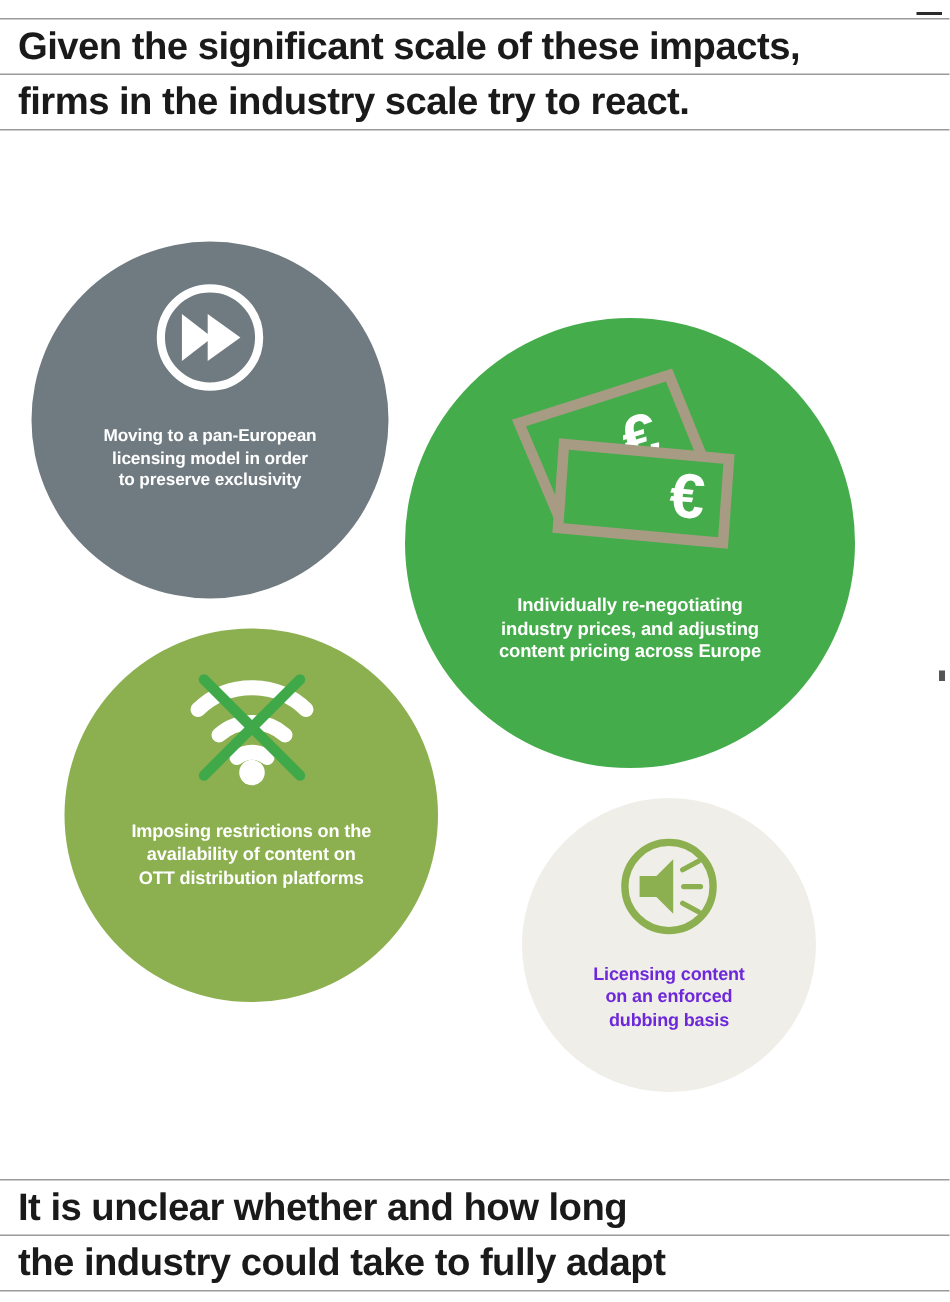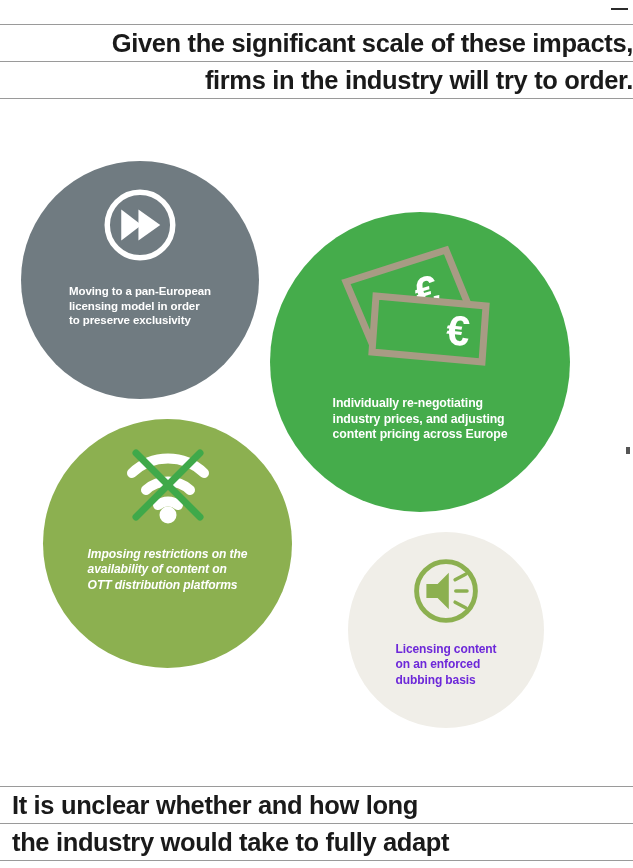--- a/index.html
+++ b/index.html
@@ -15,21 +15,21 @@
     font-family: "Liberation Sans", sans-serif;
     -webkit-font-smoothing: antialiased;
   }
 
   
   .heading-block {
     position: absolute;
     left: 0;
     width: 633px;
   }
-  #heading-top { top: 24px; text-align: right; }
+  #heading-top { top: 12px; }
   #heading-bottom { top: 786px; }
 
   .heading-line {
     position: relative;
     border-top: 1.5px solid #9a9a9a;
     padding: 1px 0 1px 12px;
     box-sizing: border-box;
   }
   .heading-line:last-child {
     border-bottom: 1.5px solid #9a9a9a;
@@ -52,21 +52,21 @@
     display: flex;
     flex-direction: column;
     align-items: center;
   }
   .bubble .icon-wrap {
     display: flex;
     align-items: center;
     justify-content: center;
   }
   .bubble .caption {
-    text-align: left;
+    text-align: center;
     font-weight: bold;
     line-height: 1.28;
     white-space: pre-line;
   }
 
   
   #bubble-pan-european {
     left: 21px;
     top: 161px;
     width: 238px;
@@ -97,21 +97,20 @@
     letter-spacing: -0.1px;
   }
 
   
   #bubble-ott-restrictions {
     left: 43px;
     top: 419px;
     width: 249px;
     height: 249px;
     background: #8cb050;
-    font-style: italic;
   }
   #bubble-ott-restrictions .icon-wrap { margin-top: 26px; }
   #bubble-ott-restrictions .caption {
     margin-top: 22px;
     font-size: 12.1px;
     color: #ffffff;
     letter-spacing: -0.1px;
   }
 
   
@@ -150,21 +149,21 @@
   }
 </style>
 </head>
 <body>
 
 <div class="heading-block" id="heading-top">
   <div class="heading-line">
     <span class="htext">Given the significant scale of these impacts,</span>
   </div>
   <div class="heading-line">
-    <span class="htext">firms in the industry will try to order.</span>
+    <span class="htext">firms in the industry scale try to react.</span>
   </div>
 </div>
 
 <div class="bubble" id="bubble-pan-european">
   <div class="icon-wrap">
     <svg width="78" height="78" viewBox="0 0 100 100">
       <circle cx="50" cy="50" r="42" fill="none" stroke="#ffffff" stroke-width="7"></circle>
       <polygon points="26,30 52,50 26,70" fill="#ffffff"></polygon>
       <polygon points="48,30 76,50 48,70" fill="#ffffff"></polygon>
     </svg>
@@ -225,18 +224,18 @@
   <div class="caption">Licensing content
 on an enforced
 dubbing basis</div>
 </div>
 
 <div class="heading-block" id="heading-bottom">
   <div class="heading-line">
     <span class="htext">It is unclear whether and how long</span>
   </div>
   <div class="heading-line">
-    <span class="htext">the industry would take to fully adapt</span>
+    <span class="htext">the industry could take to fully adapt</span>
   </div>
 </div>
 
 <div class="edge-mark" id="edge-mark-top"></div>
 <div class="edge-mark" id="edge-mark-mid"></div>
 
 </body></html>

